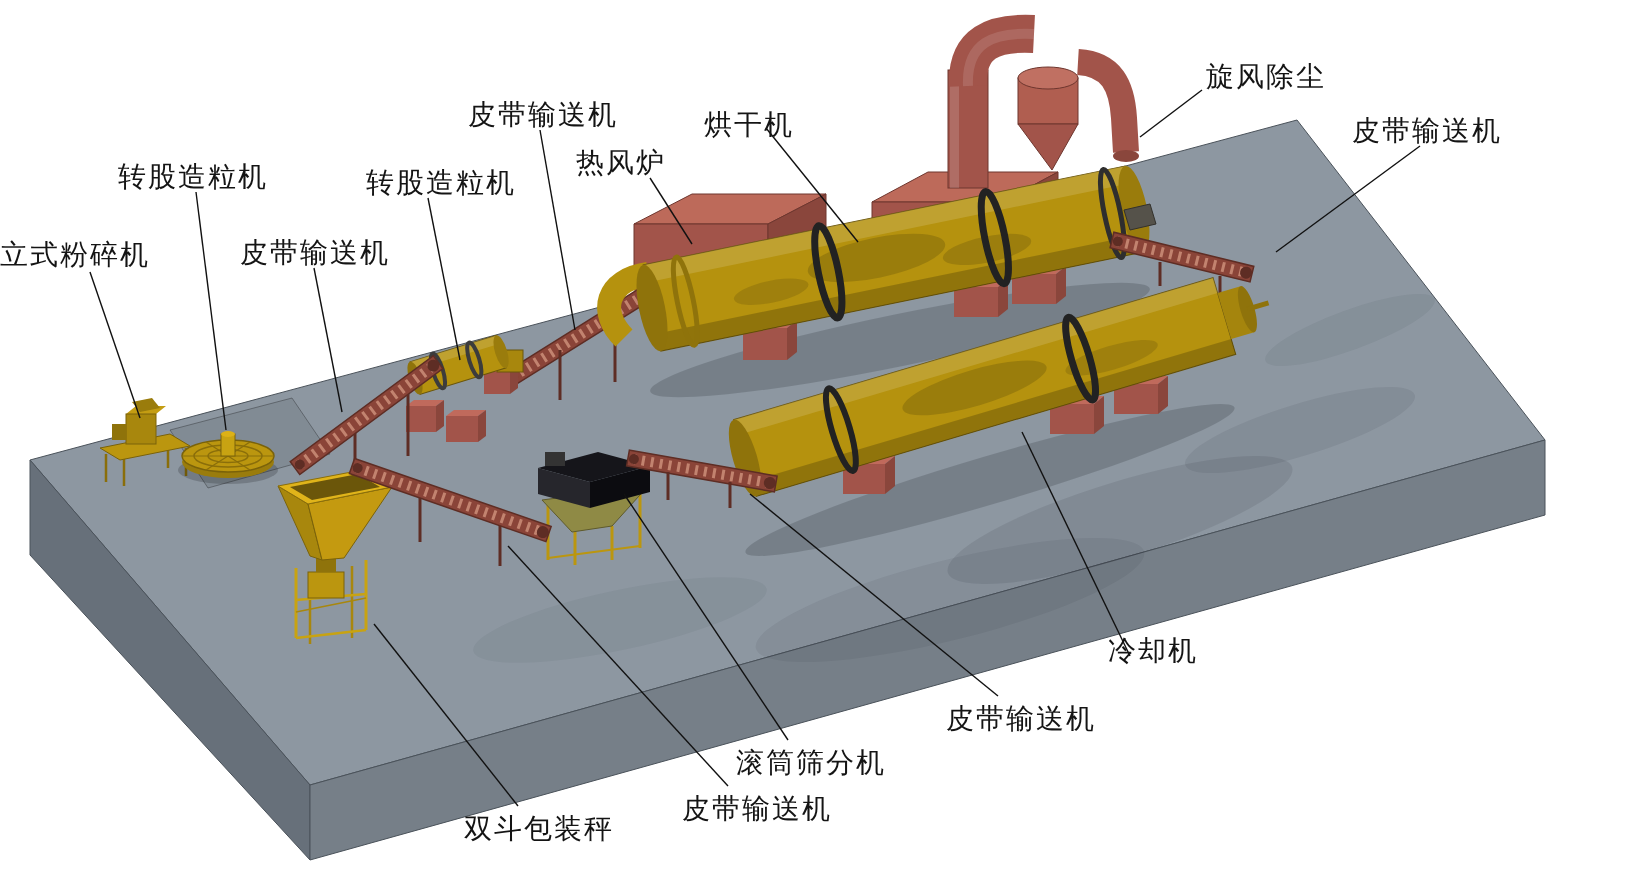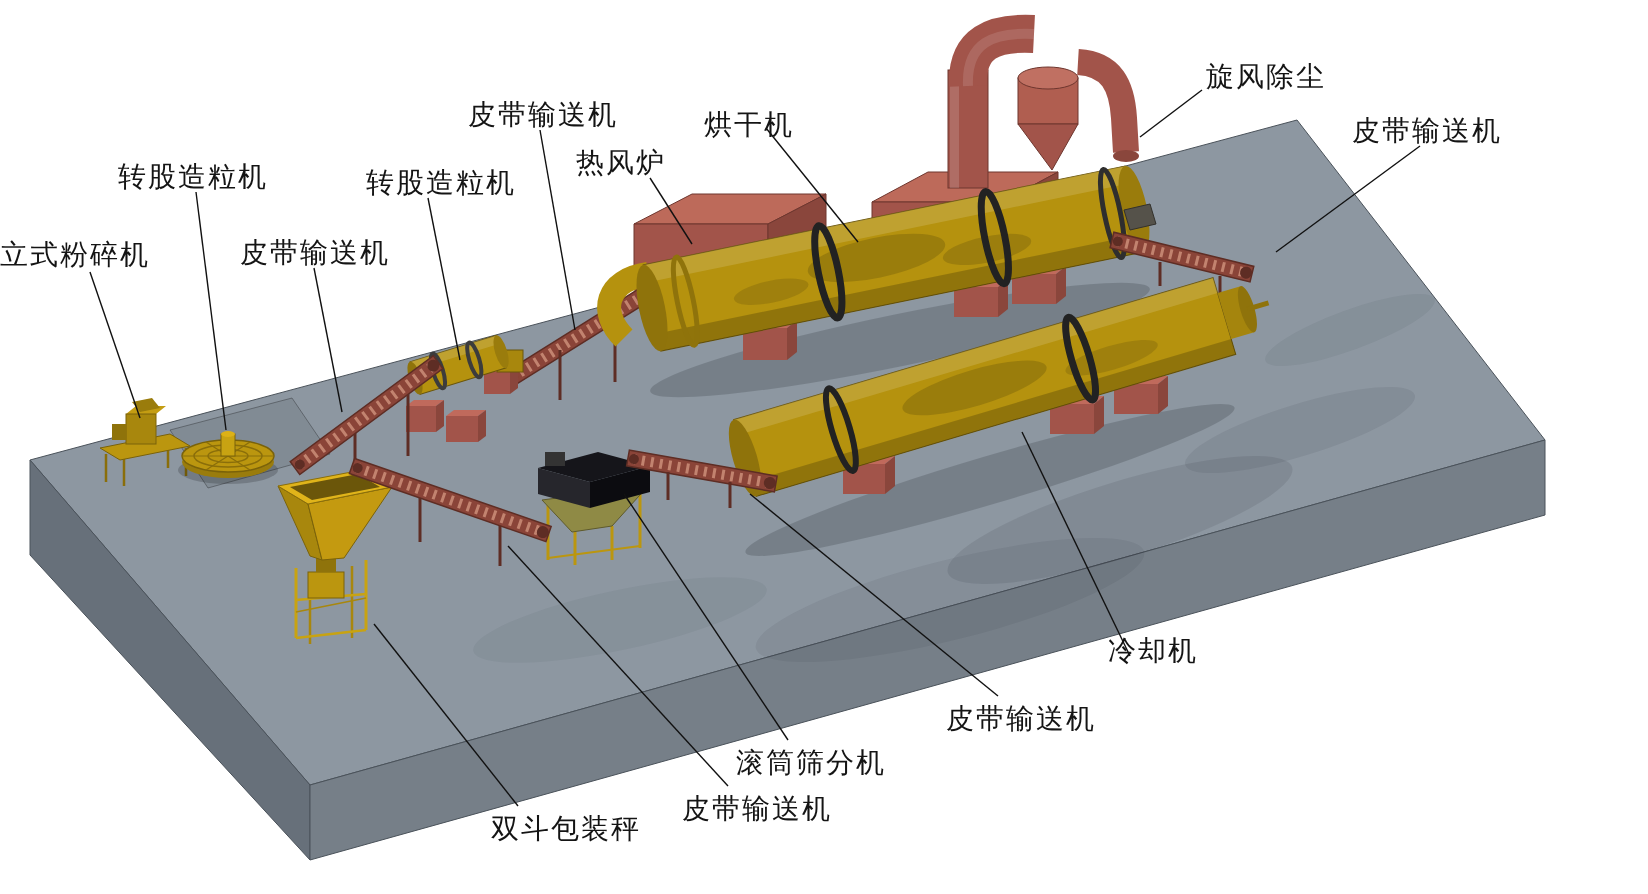--- a/index.html
+++ b/index.html
@@ -277,15 +277,15 @@
 <div class="label" style="left:366px;top:164px">转股造粒机</div>
 <div class="label" style="left:468px;top:96px">皮带输送机</div>
 <div class="label" style="left:576px;top:144px">热风炉</div>
 <div class="label" style="left:704px;top:106px">烘干机</div>
 <div class="label" style="left:1206px;top:58px">旋风除尘</div>
 <div class="label" style="left:1352px;top:112px">皮带输送机</div>
 <div class="label" style="left:1108px;top:632px">冷却机</div>
 <div class="label" style="left:946px;top:700px">皮带输送机</div>
 <div class="label" style="left:736px;top:744px">滚筒筛分机</div>
 <div class="label" style="left:682px;top:790px">皮带输送机</div>
-<div class="label" style="left:491px;top:810px">双斗包装秤</div>
+<div class="label" style="left:464px;top:810px">双斗包装秤</div>
 
 </div>
 
 </body></html>

